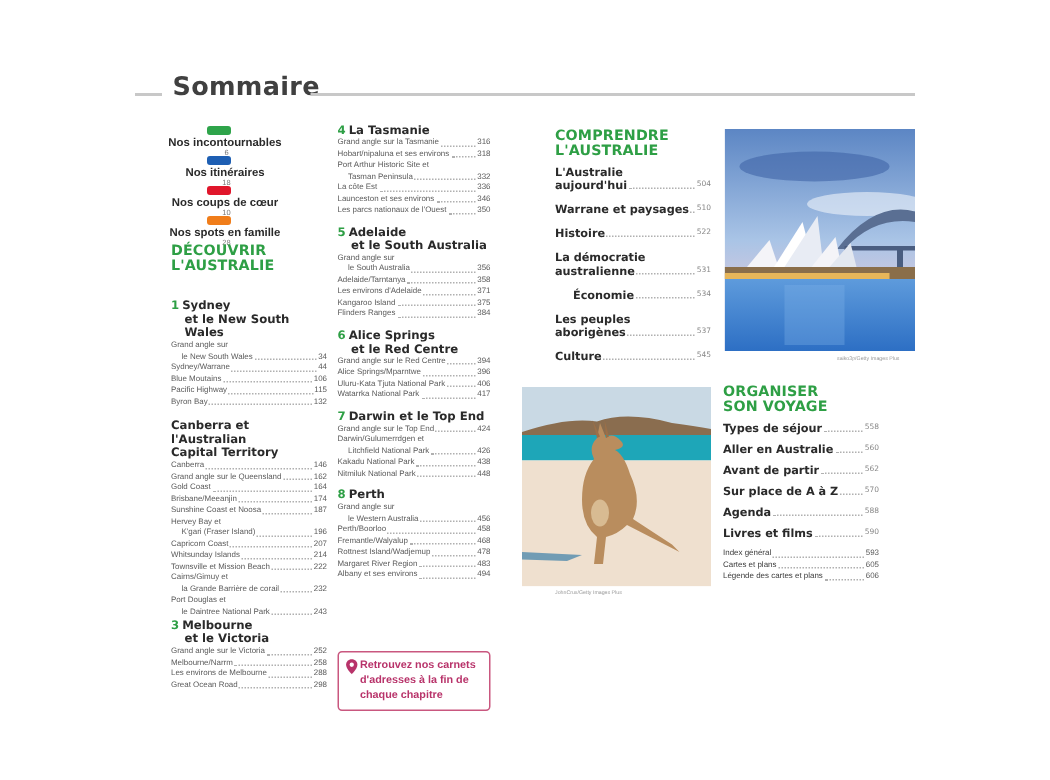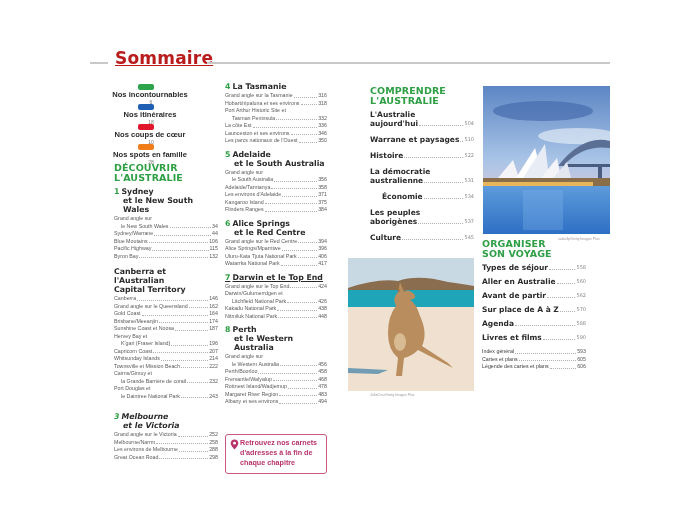--- a/index.html
+++ b/index.html
@@ -1,32 +1,32 @@
 <!DOCTYPE html>
 <html><head>
 <meta charset="utf-8">
 <style>
   html, body { margin:0; padding:0; }
   body { width:700px; height:520px; background:#ffffff; position:relative; overflow:hidden;
          font-family:"Liberation Sans", sans-serif; color:#3a3a3a; }
   .header { position:absolute; left:90px; top:48px; width:520px; height:24px; }
   .header .dash { position:absolute; left:0; top:14px; width:18px; height:2px; background:#c8c8c8; }
-  .header .title { position:absolute; left:25px; top:0; font-size:17px; font-weight:bold; color:#b91c1c; font-family:"DejaVu Sans", sans-serif; letter-spacing:0.2px;text-decoration:underline; }
+  .header .title { position:absolute; left:25px; top:0; font-size:17px; font-weight:bold; color:#404040; font-family:"DejaVu Sans", sans-serif; letter-spacing:0.2px; }
   .header .rule { position:absolute; left:117px; top:14px; right:0; height:2px; background:#c8c8c8; }
 
   .legend { position:absolute; left:90px; top:84px; width:120px; }
   .legend .row { display:flex; align-items:center; height:20px;flex-direction:column; }
   .legend .swatch { width:16px; height:6px; border-radius:2px; margin-right:8px; flex:none; }
   .legend .lbl { font-size:7.6px; font-weight:bold; color:#2a2a2a; white-space:nowrap; }
   .legend .pg { font-size:5px; color:#777; flex:1; display:flex; align-items:flex-end; }
   .legend .dots { flex:1; border-bottom:1px dotted #aaa; height:4px; margin:0 1px; }
 
   .col { position:absolute; font-size:5.3px; line-height:7.5px; }
   .col .sec { font-size:9.5px; font-weight:bold; color:#2e9f45; line-height:10px; margin-bottom:4px; font-family:"DejaVu Sans", sans-serif; letter-spacing:0.1px; }
-  .col .chap { font-size:7.8px; font-weight:bold; color:#2a2a2a; line-height:9px; margin-top:4px; margin-bottom:1px; font-family:"DejaVu Sans", sans-serif; }
+  .col .chap { font-size:7.8px; font-weight:bold; color:#2a2a2a; line-height:9px; margin-top:16px; margin-bottom:1px; font-family:"DejaVu Sans", sans-serif; }
   .col .chap .num { color:#2e9f45; margin-right:2px; }
   .col .chap .l2 { display:block; padding-left:9px; }
   .col .chap.noind .l2 { padding-left:0; }
   .entry { display:flex; align-items:flex-end; color:#5a5a5a; white-space:nowrap; }
   .entry .t { flex:none; }
   .entry .d { flex:1; border-bottom:1px dotted #b0b0b0; margin:0 1px 2px; }
   .entry .p { flex:none; color:#5a5a5a; }
   .entry.ind { padding-left:7px; }
   .plain { color:#5a5a5a; white-space:nowrap; }
 
@@ -181,21 +181,21 @@
       <span class="d"></span>
       <span class="p">232</span>
     </div>
   <div class="plain">Port Douglas et</div>
   <div class="entry ind">
       <span class="t">le Daintree National Park</span>
       <span class="d"></span>
       <span class="p">243</span>
     </div>
 
-  <div class="chap" style="margin-top:12px;font-style:italic;">
+  <div class="chap" style="margin-top:0;">
     <span class="num">3</span><span>Melbourne</span>
     <span class="l2">et le Victoria</span>
   </div>
   <div class="entry">
       <span class="t">Grand angle sur le Victoria</span>
       <span class="d"></span>
       <span class="p">252</span>
     </div>
   <div class="entry">
       <span class="t">Melbourne/Narrm</span>
@@ -299,21 +299,21 @@
       <span class="t">Uluru-Kata Tjuta National Park</span>
       <span class="d"></span>
       <span class="p">406</span>
     </div>
   <div class="entry">
       <span class="t">Watarrka National Park</span>
       <span class="d"></span>
       <span class="p">417</span>
     </div>
 
-  <div class="chap" style="margin-top:5px;text-decoration:underline;">
+  <div class="chap" style="margin-top:5px;">
     <span class="num">7</span><span>Darwin et le Top End</span>
   </div>
   <div class="entry">
       <span class="t">Grand angle sur le Top End</span>
       <span class="d"></span>
       <span class="p">424</span>
     </div>
   <div class="plain">Darwin/Gulumerrdgen et</div>
   <div class="entry ind">
       <span class="t">Litchfield National Park</span>
@@ -326,21 +326,20 @@
       <span class="p">438</span>
     </div>
   <div class="entry">
       <span class="t">Nitmiluk National Park</span>
       <span class="d"></span>
       <span class="p">448</span>
     </div>
 
   <div class="chap" style="margin-top:5px;">
     <span class="num">8</span><span>Perth</span>
-    <span class="l2">et le Western Australia</span>
   </div>
   <div class="plain">Grand angle sur</div>
   <div class="entry ind">
       <span class="t">le Western Australia</span>
       <span class="d"></span>
       <span class="p">456</span>
     </div>
   <div class="entry">
       <span class="t">Perth/Boorloo</span>
       <span class="d"></span>
@@ -475,21 +474,21 @@
     <rect y="49" width="126" height="84" fill="#efe0cf"></rect>
     <path d="M0 110 L40 112 L30 116 L0 115 Z" fill="#3c7fa8" opacity="0.7"></path>
     <path d="M48 48 Q40 58 40 75 Q40 92 50 100 L48 118 L54 118 L56 100 Q64 98 70 92 L105 110 L100 105 L74 88 Q80 75 72 58 Q68 45 62 42 Q70 40 66 36 Q60 30 56 34 L52 24 L50 34 Q44 40 48 48 Z" fill="#b98d5e"></path>
     <path d="M50 34 L47 22 L52 33 Z" fill="#9b7048"></path>
     <path d="M56 34 L55 22 L58 33 Z" fill="#9b7048"></path>
     <ellipse cx="52" cy="84" rx="6" ry="9" fill="#d8bb92"></ellipse>
   </svg>
 </div>
 <div class="credit" style="left:370px; top:393px;">JohnCrux/Getty Images Plus</div>
 
-<div class="col col3" style="left:482px; top:239px; width:104px;">
+<div class="col col3" style="left:482px; top:257px; width:104px;">
   <div class="sec">
     <div>ORGANISER</div>
       <div>SON VOYAGE</div>
   </div>
   <div class="big">
       <div class="entry">
         <span class="t">Types de séjour</span>
         <span class="d"></span>
         <span class="p">558</span>
       </div>

